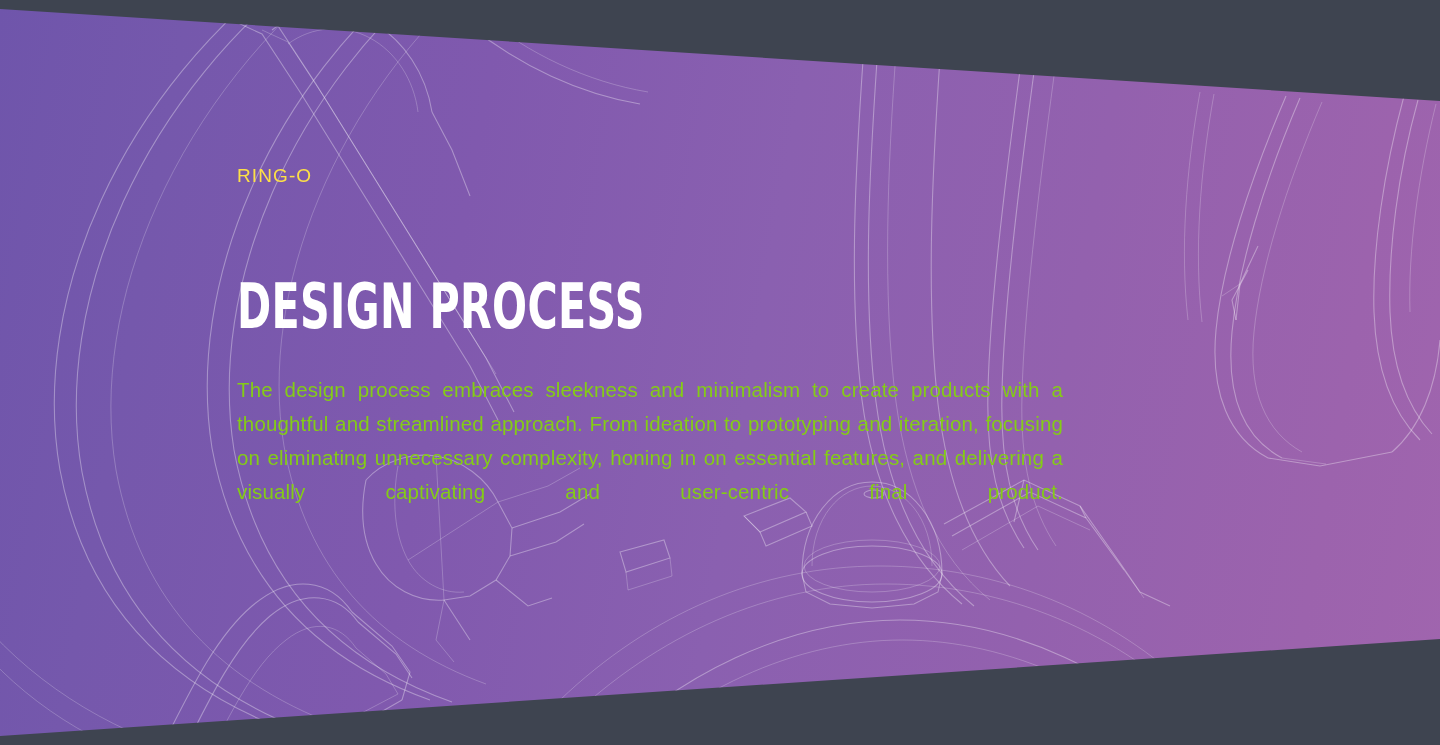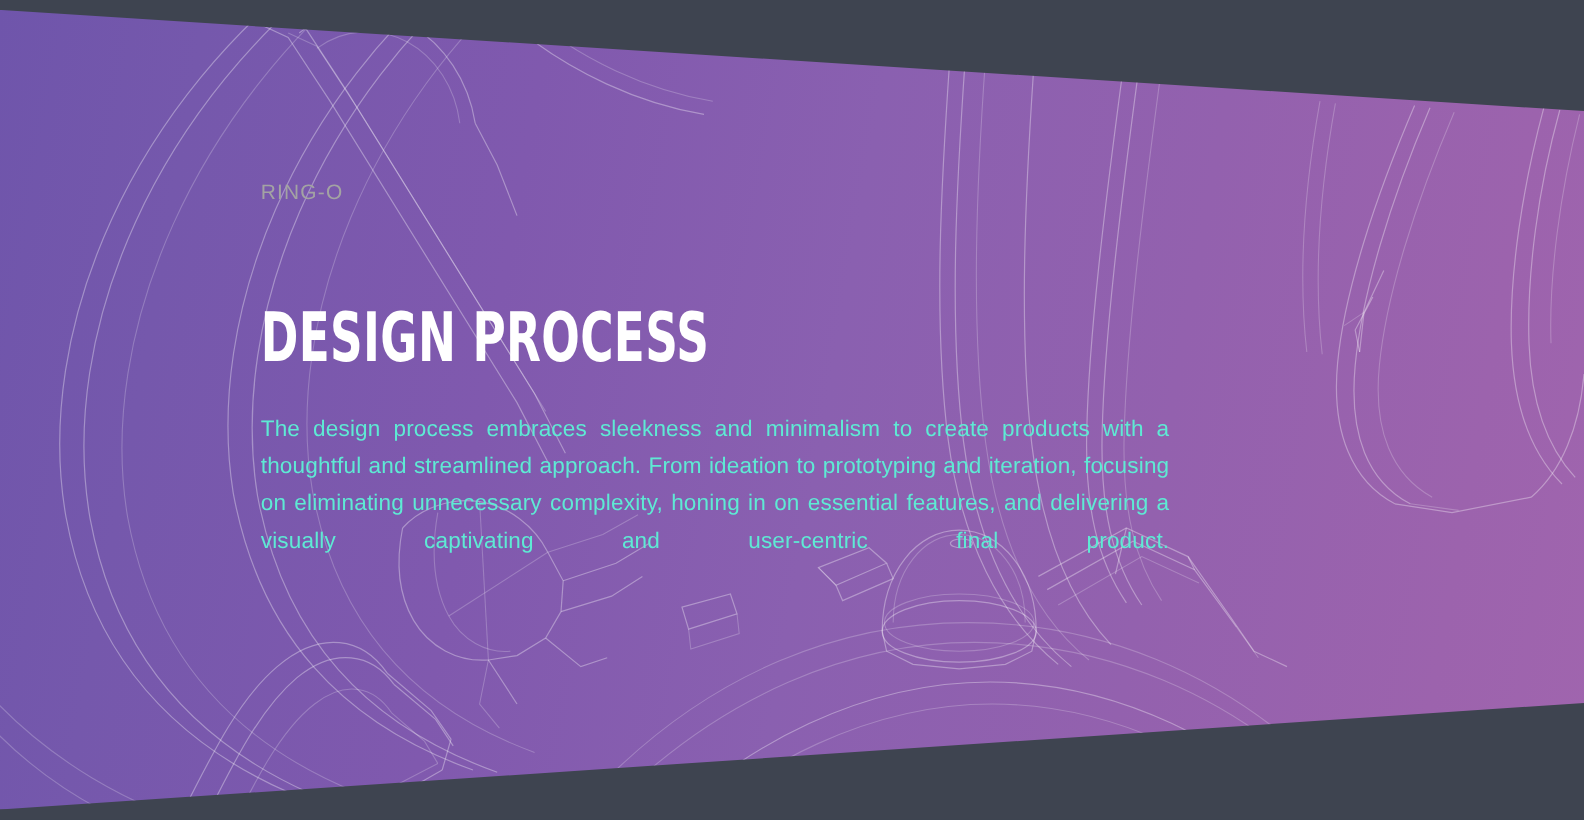--- a/index.html
+++ b/index.html
@@ -73,21 +73,21 @@
     position: absolute;
     left: 237px;
     top: 0;
     width: 826px;
   }
 
   .eyebrow {
     position: absolute;
     top: 164px;
     left: 0;
-    color: #a3a3a3;
+    color: #fde047;
     font-size: 19px;
     letter-spacing: 1.1px;
     line-height: 24px;
     white-space: nowrap;
     font-weight: 400;
   }
 
   .headline {
     position: absolute;
     top: 232px;
@@ -101,21 +101,21 @@
     transform: scaleX(0.665);
     transform-origin: left center;
     font-family: "DejaVu Sans", sans-serif;
   }
 
   .body-copy {
     position: absolute;
     top: 352px;
     left: 0;
     width: 826px;
-    color: #5eead4;
+    color: #84cc16;
     font-size: 20.5px;
     line-height: 34px;
     text-align: justify;
     font-weight: 400;
     letter-spacing: 0.15px;
   }
   .body-copy::after {
     content: "";
     display: inline-block;
     width: 100%;

